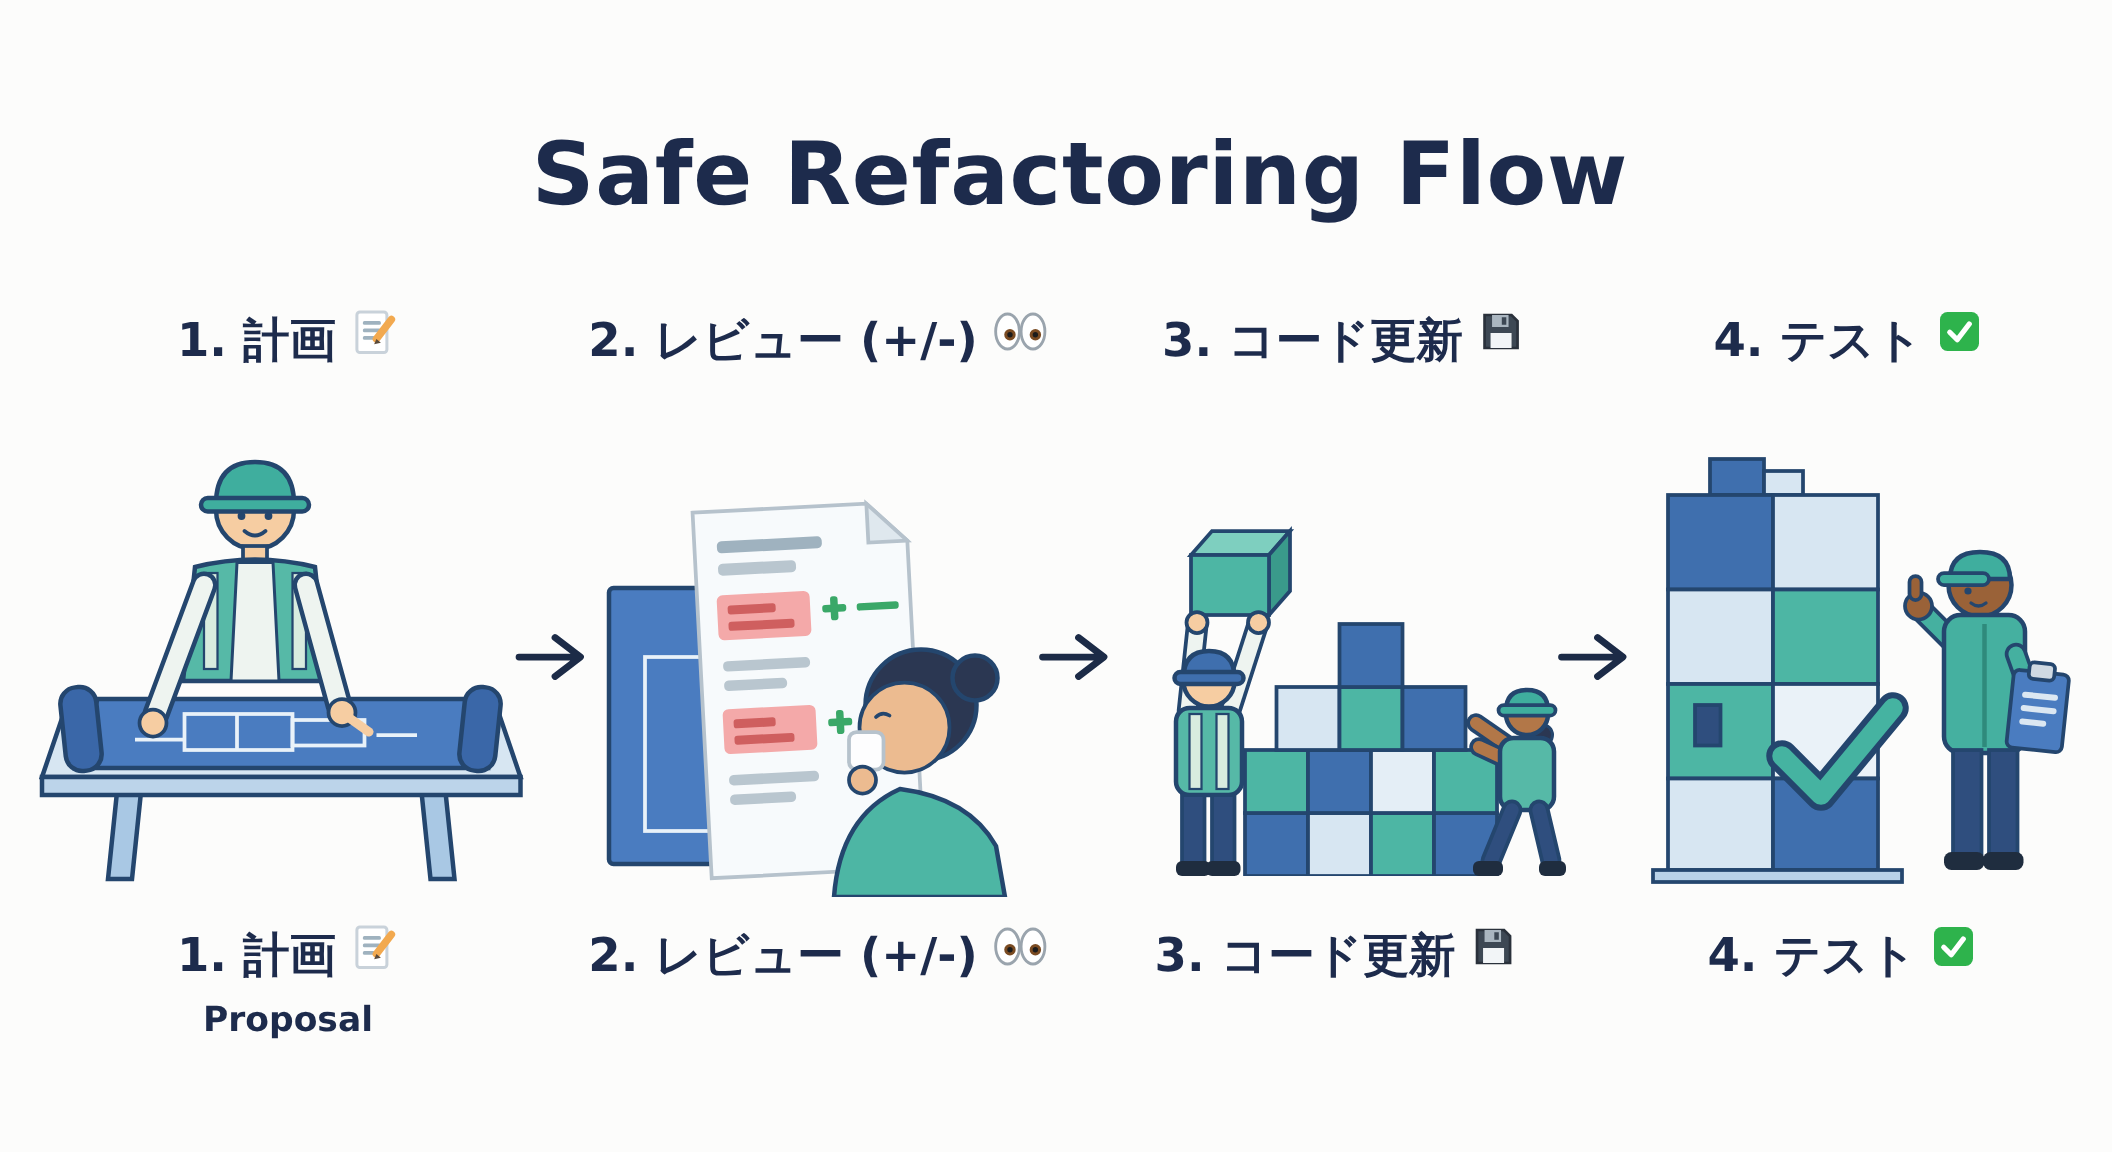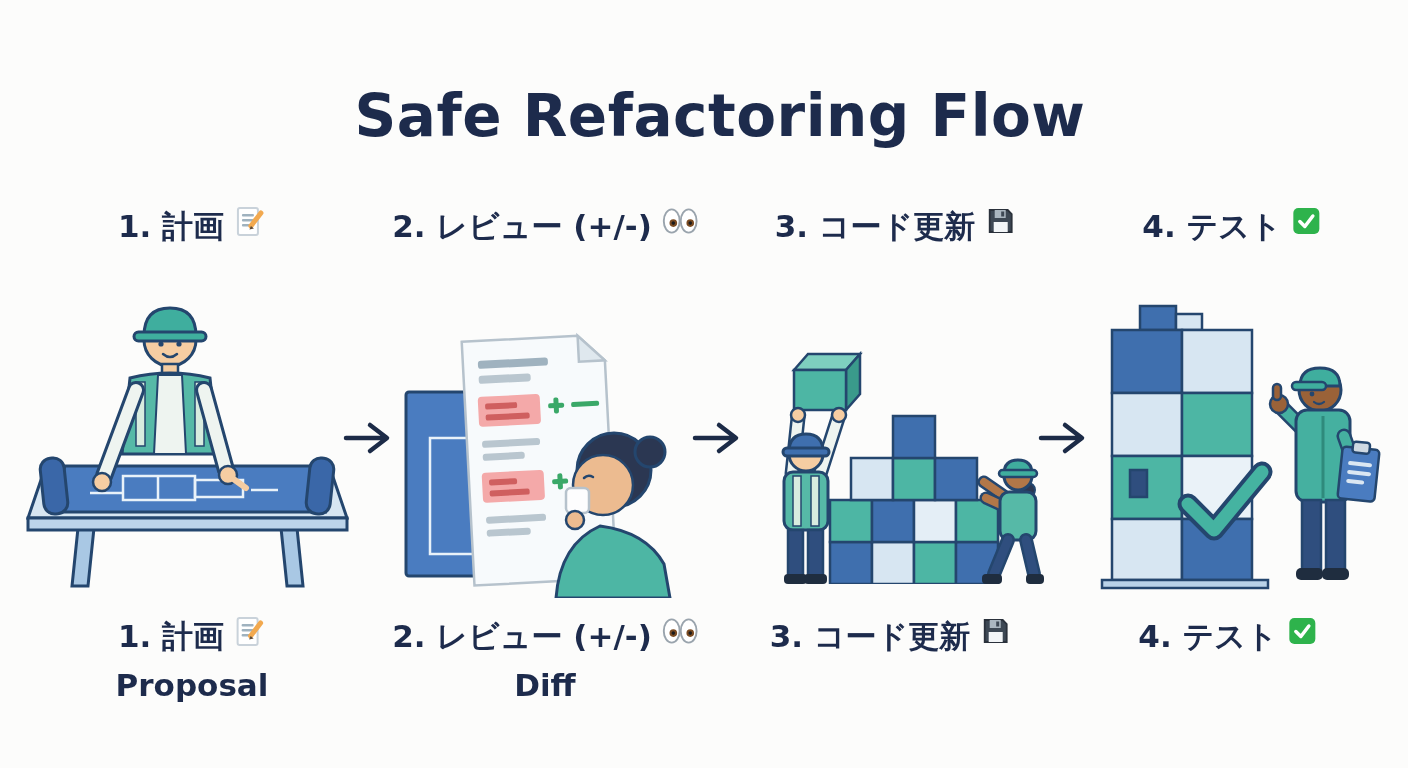--- a/index.html
+++ b/index.html
@@ -40,21 +40,21 @@
     top: 206px;
     transform: translateX(-50%);
   }
   .caption {
     position: absolute;
     top: 616px;
     transform: translateX(-50%);
     text-align: center;
   }
   .caption .subtitle {
-    font-size: 31px;
+    font-size: 23px;
     font-weight: bold;
     margin-top: 9px;
     color: #1d2b4c;
   }
   .label-icon svg { display: block; }
   .illo, .arrow { position: absolute; }
 </style>
 </head>
 <body>
 
@@ -346,21 +346,20 @@
       <svg width="36" height="30" viewBox="0 0 34 28">
         <ellipse cx="9" cy="14" rx="7.5" ry="11" fill="#fff" stroke="#9aa4ad" stroke-width="1.8"></ellipse>
         <ellipse cx="25" cy="14" rx="7.5" ry="11" fill="#fff" stroke="#9aa4ad" stroke-width="1.8"></ellipse>
         <circle cx="10.5" cy="16" r="3.6" fill="#7a4b22"></circle>
         <circle cx="26.5" cy="16" r="3.6" fill="#7a4b22"></circle>
         <circle cx="10.5" cy="16" r="1.7" fill="#1c1c1c"></circle>
         <circle cx="26.5" cy="16" r="1.7" fill="#1c1c1c"></circle>
       </svg>
     </span>
   </div>
-  <div class="subtitle">Diff</div>
 </div>
 
 <div class="caption" style="left:890px">
   <div class="step-label-line">
     <span>3. コード更新</span>
     <span class="label-icon">
       <svg width="30" height="30" viewBox="0 0 30 30">
         <path d="M4 4 H22 L26 8 V26 H4 Z" fill="#3d4854" stroke="#2a313b" stroke-width="1.8"></path>
         <rect x="9" y="4" width="11" height="8" fill="#aab6c0"></rect>
         <rect x="15.5" y="5.5" width="3" height="5" fill="#3d4854"></rect>

